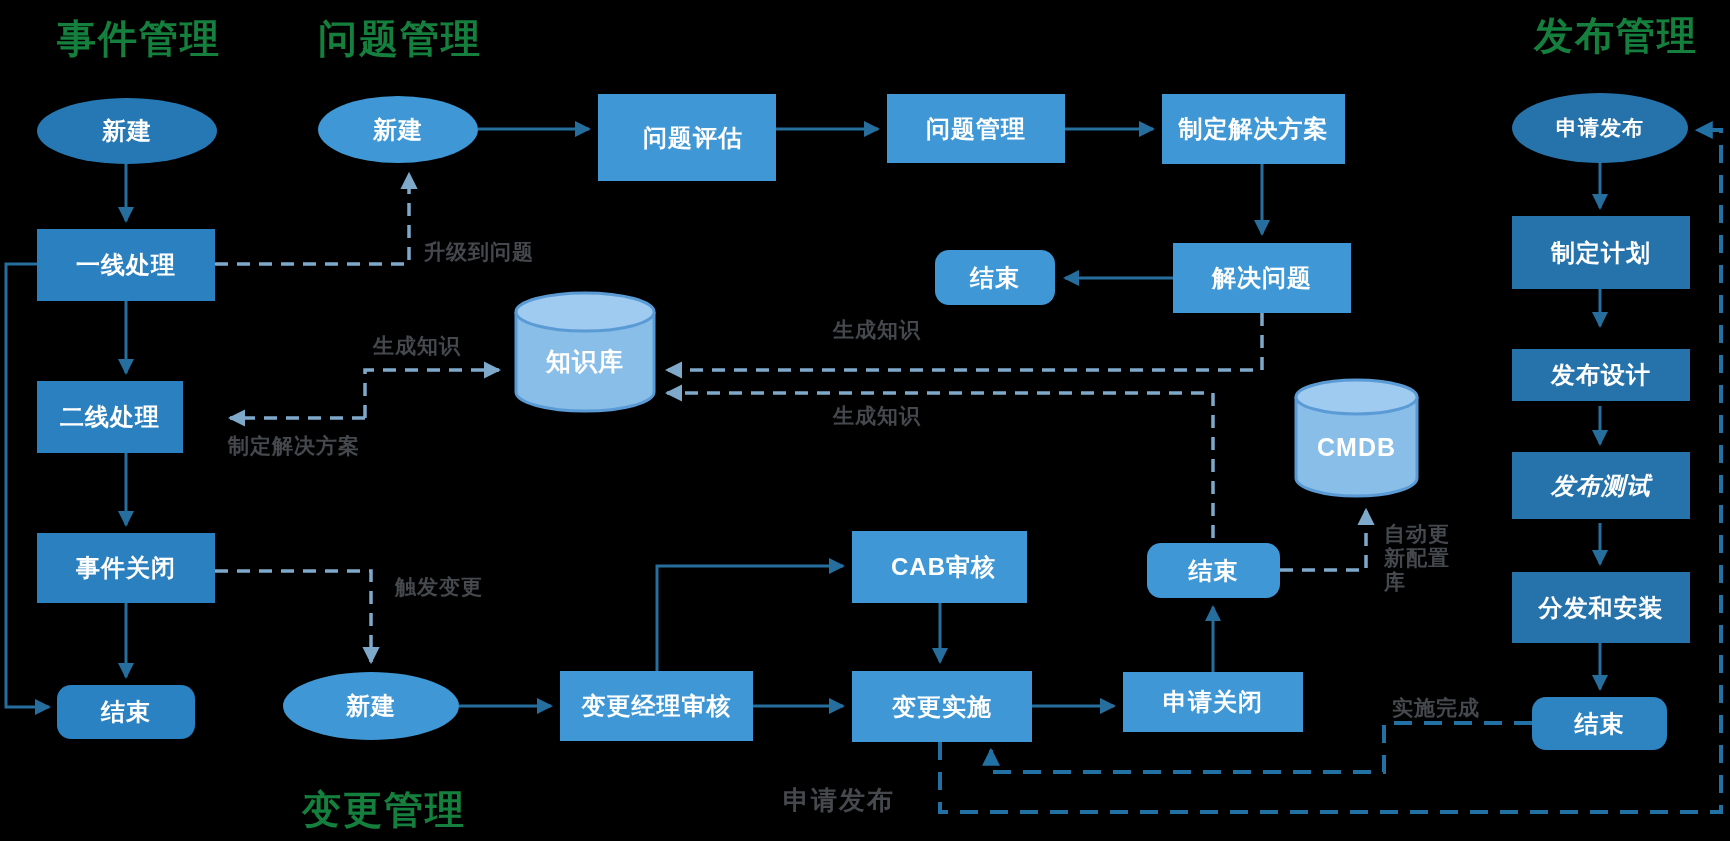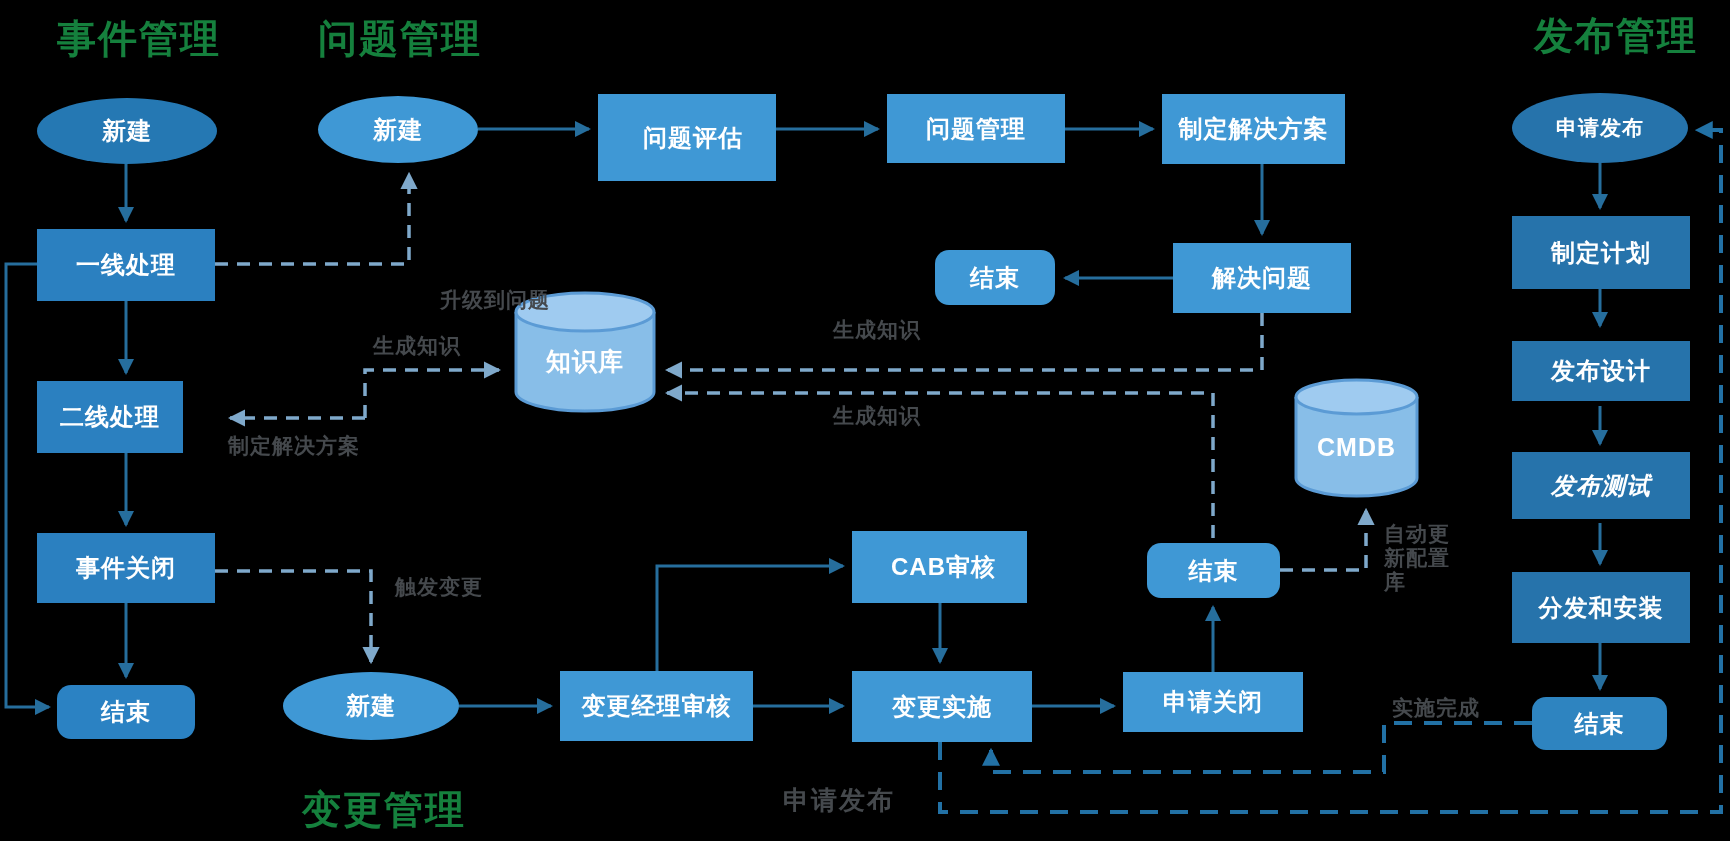--- a/index.html
+++ b/index.html
@@ -132,26 +132,26 @@
 
   <div class="node ellipse c-light" style="left:283px;top:672px;width:176px;height:68px;">新建</div>
   <div class="node rect c-light" style="left:560px;top:671px;width:193px;height:70px;">变更经理审核</div>
   <div class="node rect c-light" style="left:852px;top:531px;width:175px;height:72px;padding-left:8px;">CAB审核</div>
   <div class="node rect c-light" style="left:852px;top:671px;width:180px;height:71px;">变更实施</div>
   <div class="node rect c-light" style="left:1123px;top:672px;width:180px;height:60px;">申请关闭</div>
   <div class="node rounded c-light" style="left:1147px;top:543px;width:133px;height:55px;">结束</div>
 
   <div class="node ellipse c-rel" style="left:1512px;top:93px;width:176px;height:70px;font-size:21px;">申请发布</div>
   <div class="node rect c-rel" style="left:1512px;top:216px;width:178px;height:73px;">制定计划</div>
-  <div class="node rect c-rel" style="left:1512px;top:341px;width:178px;height:60px;">发布设计</div>
+  <div class="node rect c-rel" style="left:1512px;top:349px;width:178px;height:52px;">发布设计</div>
   <div class="node rect c-rel" style="left:1512px;top:452px;width:178px;height:67px;font-style:italic;">发布测试</div>
   <div class="node rect c-rel" style="left:1512px;top:572px;width:178px;height:71px;">分发和安装</div>
   <div class="node rounded c-rel-end" style="left:1532px;top:697px;width:135px;height:53px;">结束</div>
 
-  <div class="elabel" style="left:440px;top:240px;margin-top:48px;">升级到问题</div>
+  <div class="elabel" style="left:424px;top:240px;">升级到问题</div>
   <div class="elabel" style="left:373px;top:334px;">生成知识</div>
   <div class="elabel" style="left:228px;top:434px;">制定解决方案</div>
   <div class="elabel" style="left:833px;top:318px;">生成知识</div>
   <div class="elabel" style="left:833px;top:404px;">生成知识</div>
   <div class="elabel" style="left:395px;top:575px;">触发变更</div>
   <div class="elabel" style="left:1384px;top:522px;width:76px;">自动更新配置库</div>
   <div class="elabel" style="left:1392px;top:696px;">实施完成</div>
   <div class="elabel big" style="left:783px;top:788px;">申请发布</div>
 
 </div>

